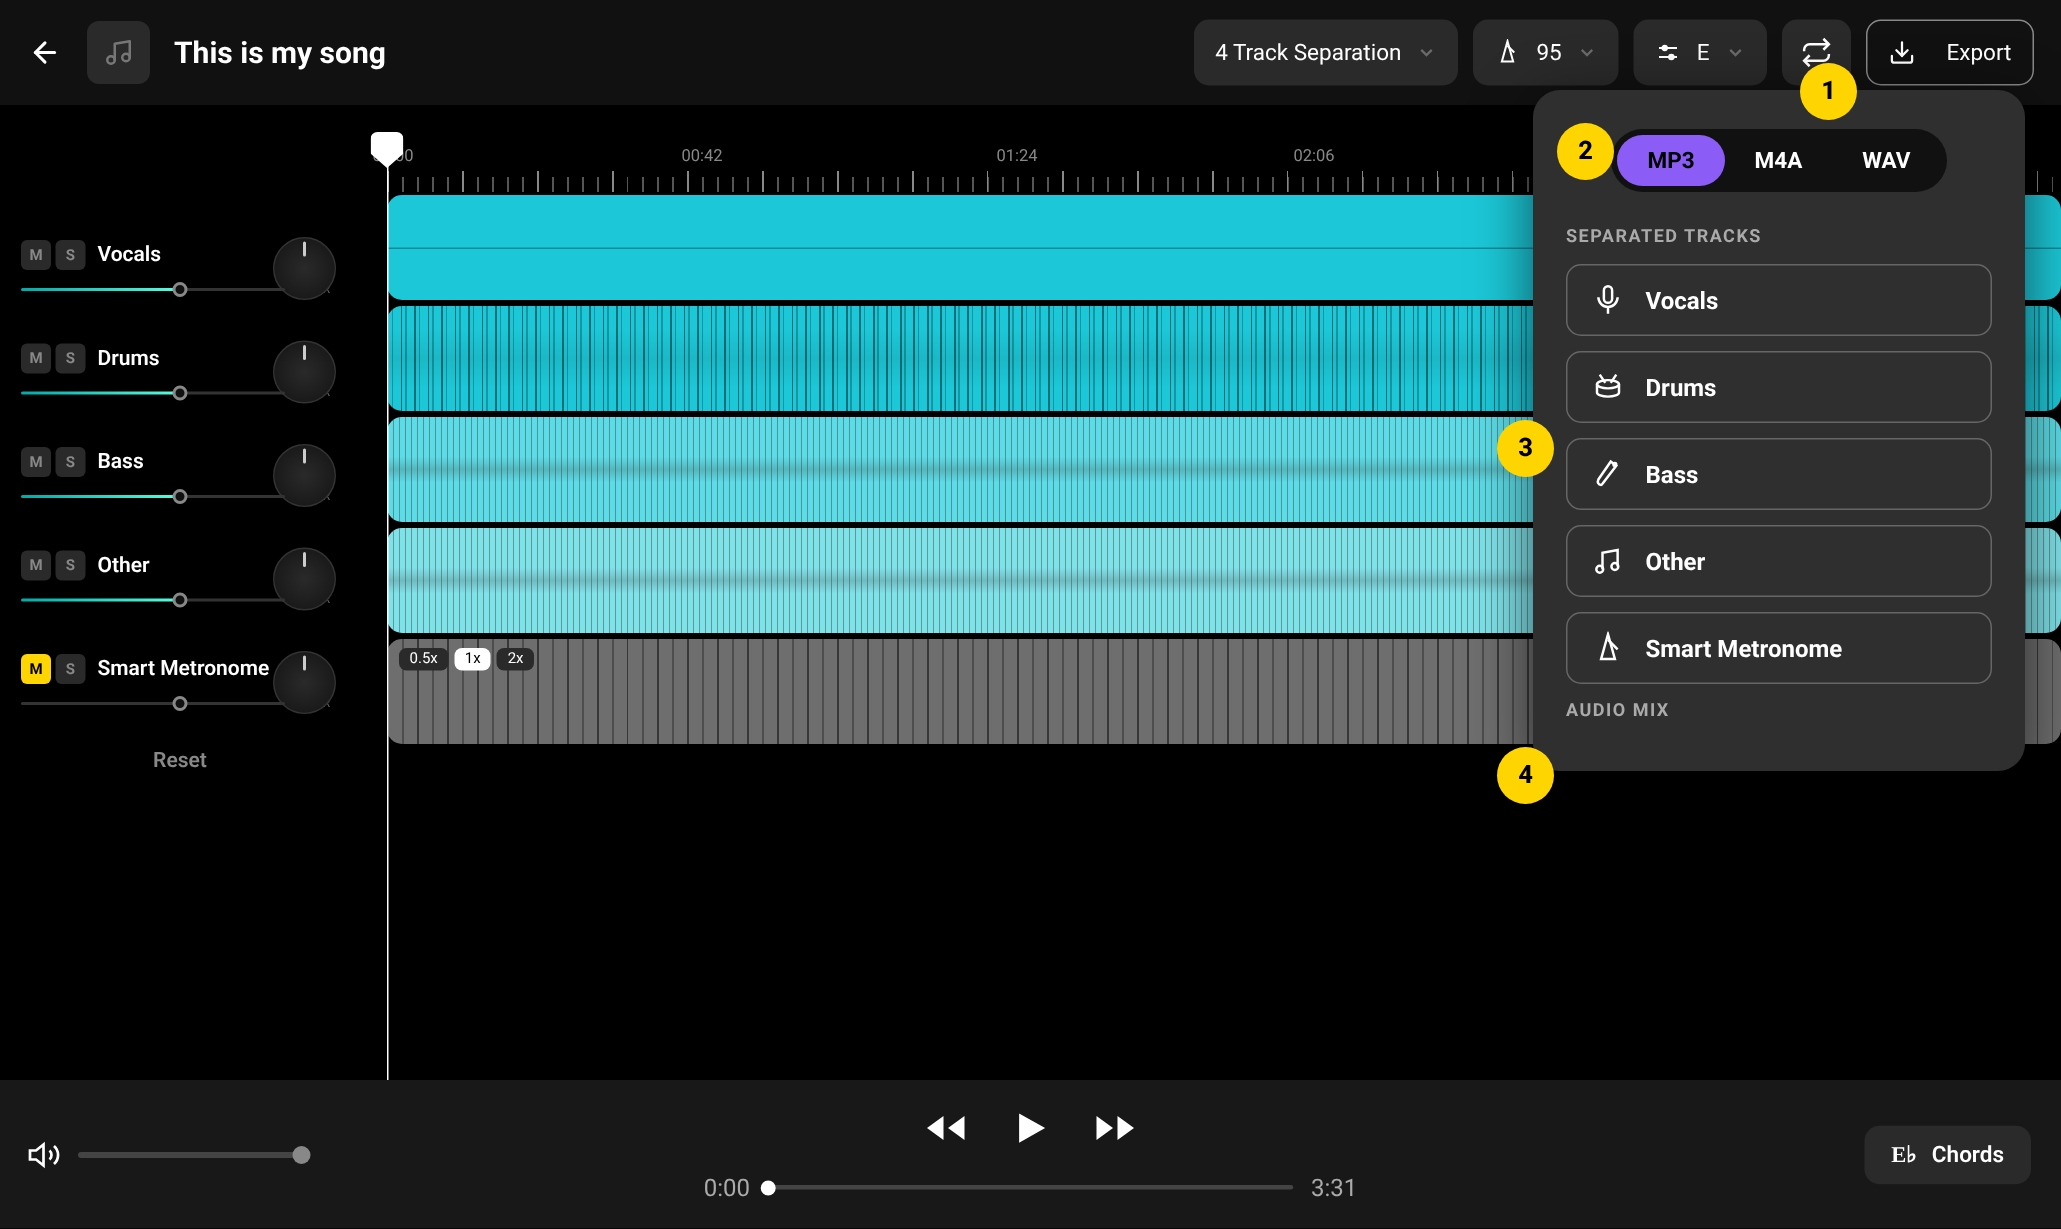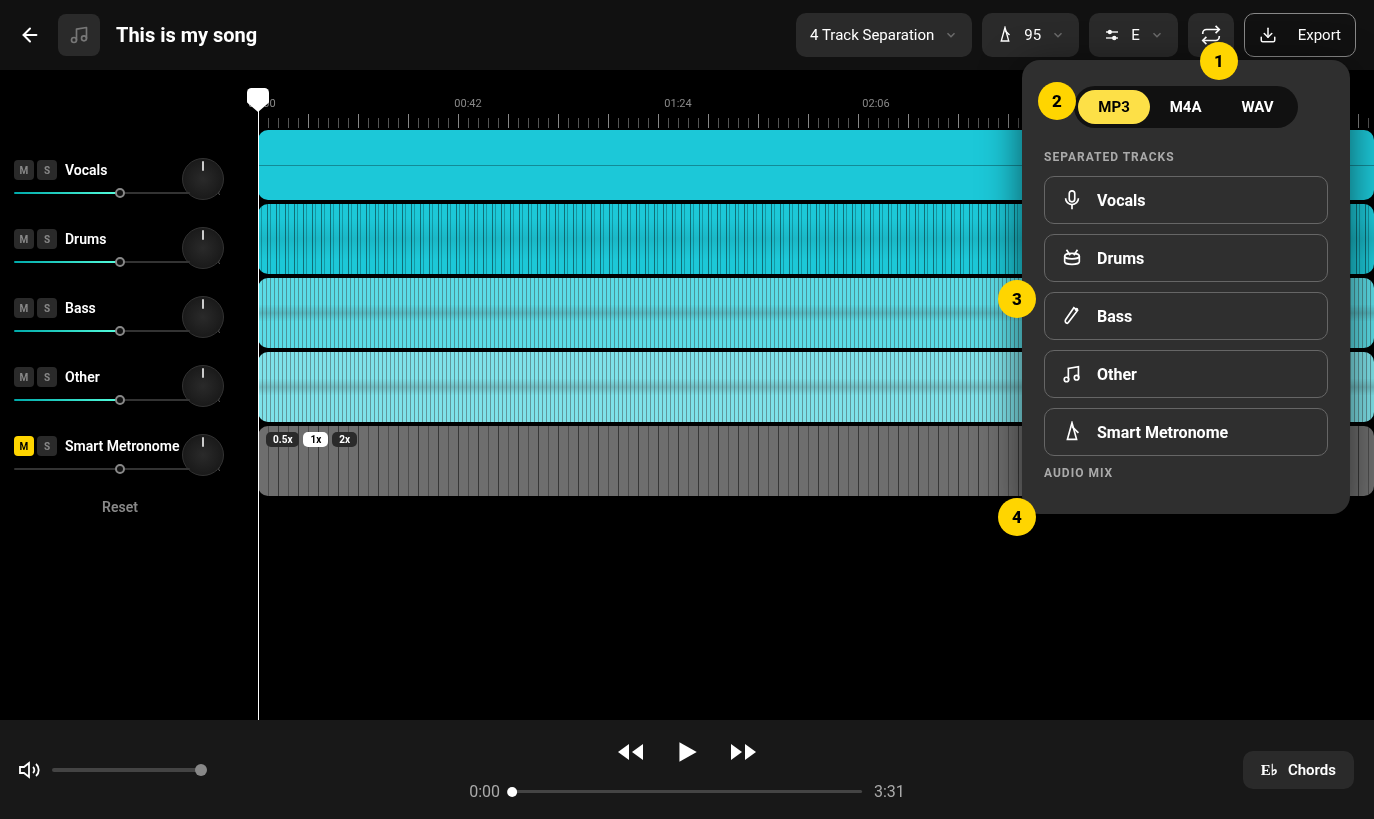--- a/index.html
+++ b/index.html
@@ -51,28 +51,28 @@
 .wave.vocals::before { content:""; position:absolute; left:0; right:0; top:50%; height:1px; background: rgba(0,0,0,0.3); }
 .wave.drums { background: #1cc8d8; }
 .wave.bass { background: #5bdce6; }
 .wave.other { background: #7ee2e9; }
 .wave.metro { background: #6e6e6e; }
 .wave .pattern { position:absolute; inset:0; }
 .wave.drums .pattern { background: repeating-linear-gradient(to right, rgba(0,0,0,0.45) 0 1px, transparent 1px 3px, rgba(0,0,0,0.25) 3px 4px, transparent 4px 9px), linear-gradient(rgba(0,0,0,0) 20%, rgba(0,0,0,0.08) 50%, rgba(0,0,0,0) 80%); }
 .wave.bass .pattern, .wave.other .pattern { background: repeating-linear-gradient(to right, rgba(60,60,60,0.5) 0 1px, transparent 1px 4px), linear-gradient(rgba(255,255,255,0) 38%, rgba(60,60,60,0.25) 50%, rgba(255,255,255,0) 62%); opacity:0.9; }
 .wave.metro .pattern { background: repeating-linear-gradient(to right, rgba(0,0,0,0.5) 0 1px, transparent 1px 10px, rgba(0,0,0,0.3) 10px 11px, transparent 11px 20px); }
 .speed-pills { position: absolute; top: 6px; left: 8px; display: flex; gap: 4px; z-index: 3; }
-.speed-pill { background: #2a2a2a; color: #fff; font-size: 10px; font-weight: 700; padding: 2px 7px; border-radius: 5px; cursor: pointer; }
+.speed-pill { background: #2a2a2a; color: #fff; font-size: 10px; font-weight: 400; padding: 2px 7px; border-radius: 5px; cursor: pointer; }
 .speed-pill.active { background: #fff; color: #000; }
 
 
 .export-panel { position: absolute; top: 60px; right: 24px; width: 328px; background: #2f2f2f; border-radius: 18px; padding: 26px 22px 22px 22px; z-index: 20; box-shadow: 0 10px 40px rgba(0,0,0,0.6); }
 .fmt-pills { display: flex; background: #111; border-radius: 24px; padding: 4px; width: fit-content; margin: 0 auto 22px auto; }
 .fmt-pill { padding: 8px 20px; font-size: 15px; font-weight: 700; border-radius: 20px; cursor: pointer; }
-.fmt-pill.active { background: #fde047; color: #000; }
+.fmt-pill.active { background: #8b5cf6; color: #000; }
 .panel-section-label { font-size: 12px; font-weight: 700; letter-spacing: 1px; color: #aaa; margin-bottom: 12px; }
 .panel-btn { display: flex; align-items: center; gap: 14px; border: 1.5px solid #666; border-radius: 10px; padding: 12px 16px; margin-bottom: 10px; font-size: 16px; font-weight: 700; cursor: pointer; }
 .panel-btn .ico { width: 22px; height: 22px; display: flex; align-items: center; justify-content: center; }
 .download-all { color: #29d0d8; font-weight: 700; font-size: 15px; text-align: center; margin: 14px 0 22px 0; display: flex; align-items: center; justify-content: center; gap: 8px; cursor: pointer; }
 
 
 .callout { position: absolute; width: 38px; height: 38px; background: #ffd500; color: #000; border-radius: 50%; display: flex; align-items: center; justify-content: center; font-weight: 800; font-size: 17px; z-index: 30; }
 
 
 .footer { height: 99px; background: #181818; position: relative; display: flex; align-items: center; }

